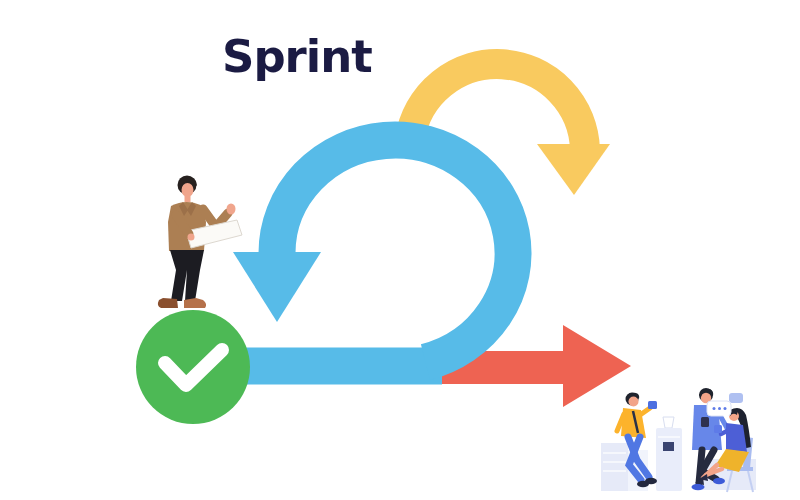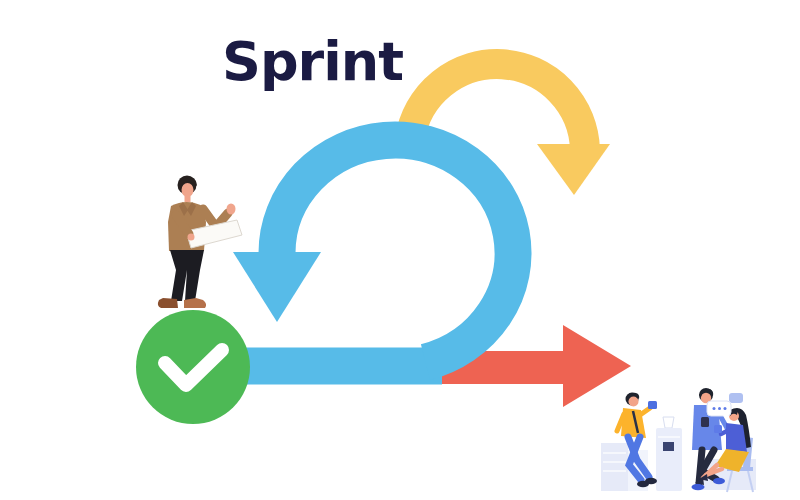--- a/index.html
+++ b/index.html
@@ -3,21 +3,21 @@
 <meta charset="utf-8">
 <style>
   html,body{margin:0;padding:0;}
   body{
     width:800px;height:500px;position:relative;overflow:hidden;
     background:#ffffff;font-family:"DejaVu Sans","Liberation Sans",sans-serif;
   }
   .stage{position:absolute;inset:0;}
   .title{
     position:absolute;left:222px;top:30px;
-    font-size:54px;font-weight:800;letter-spacing:-1px;
+    font-size:45px;font-weight:800;letter-spacing:-1px;
     font-family:"DejaVu Sans","Liberation Sans",sans-serif;
   }
   svg{position:absolute;left:0;top:0;}
 </style>
 </head>
 <body>
 
 <div class="stage">
 
   <svg width="800" height="500" viewBox="0 0 800 500">

